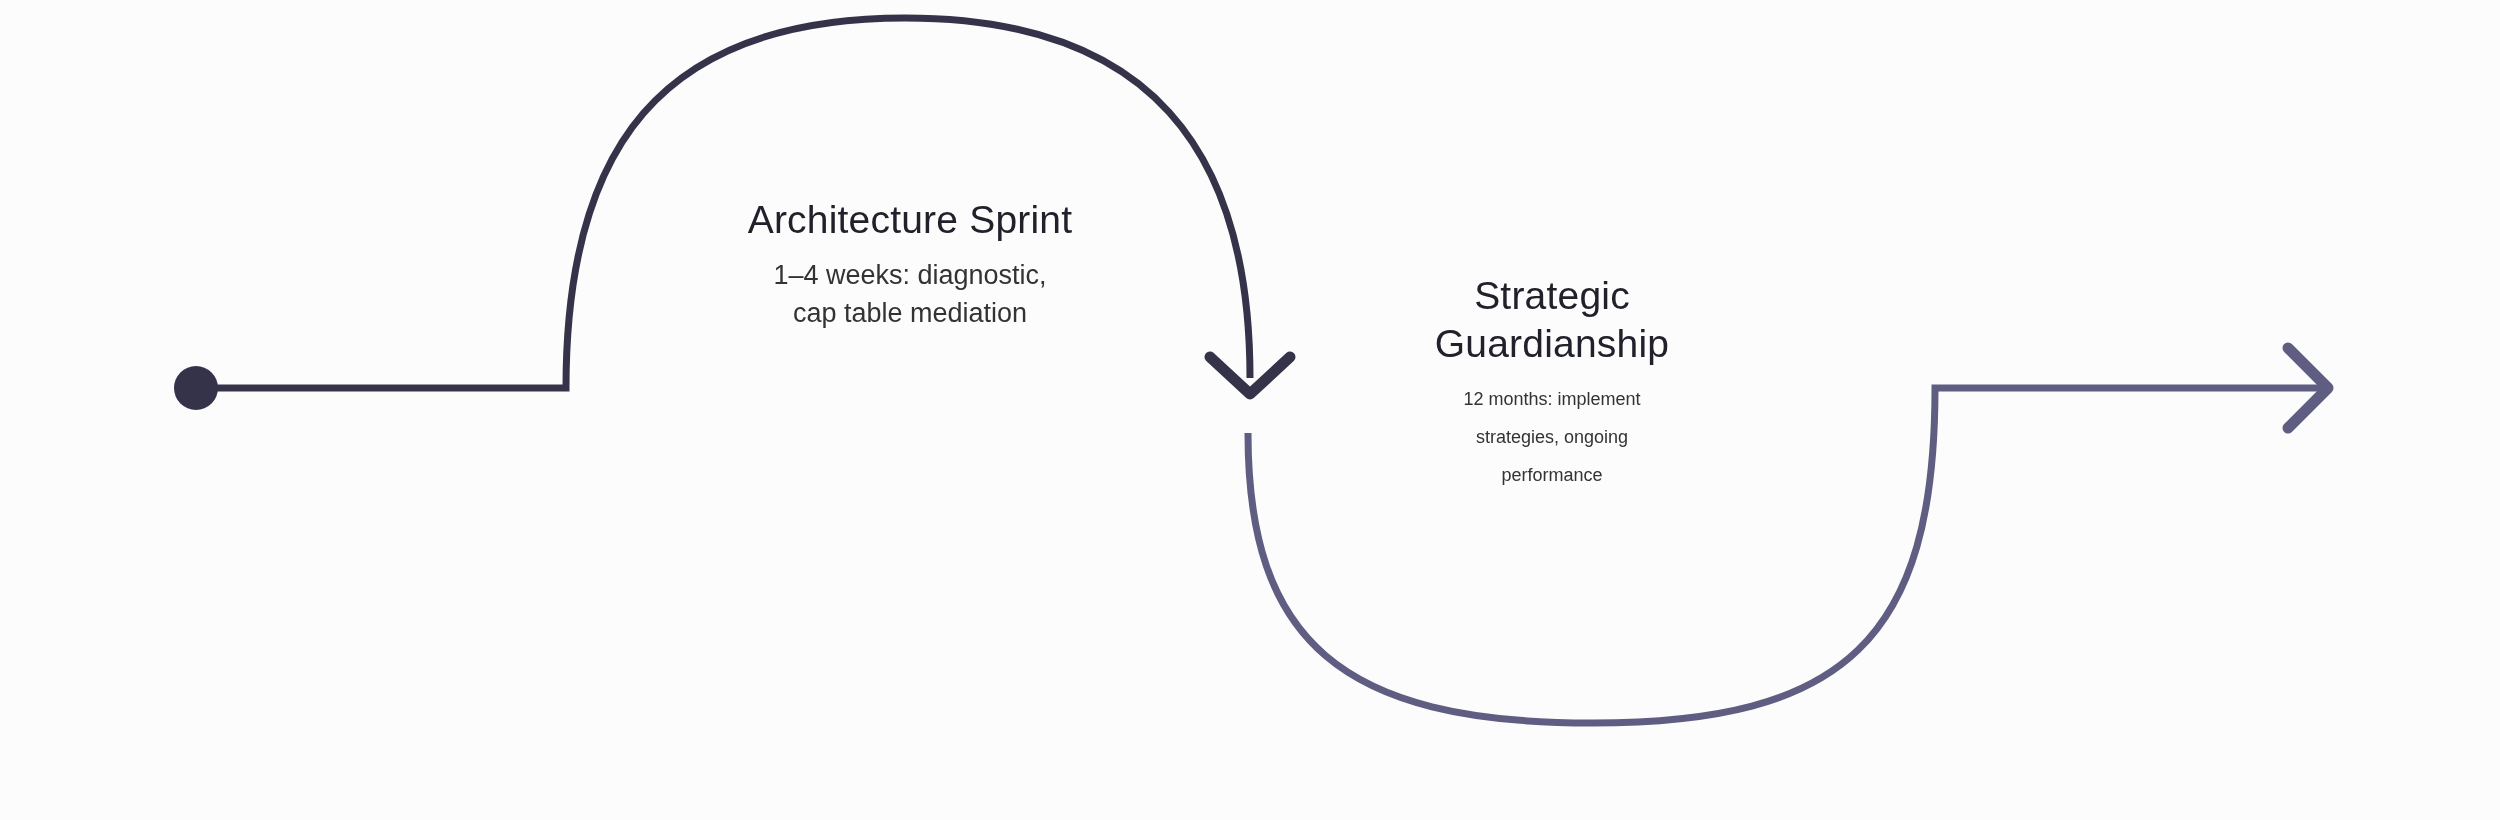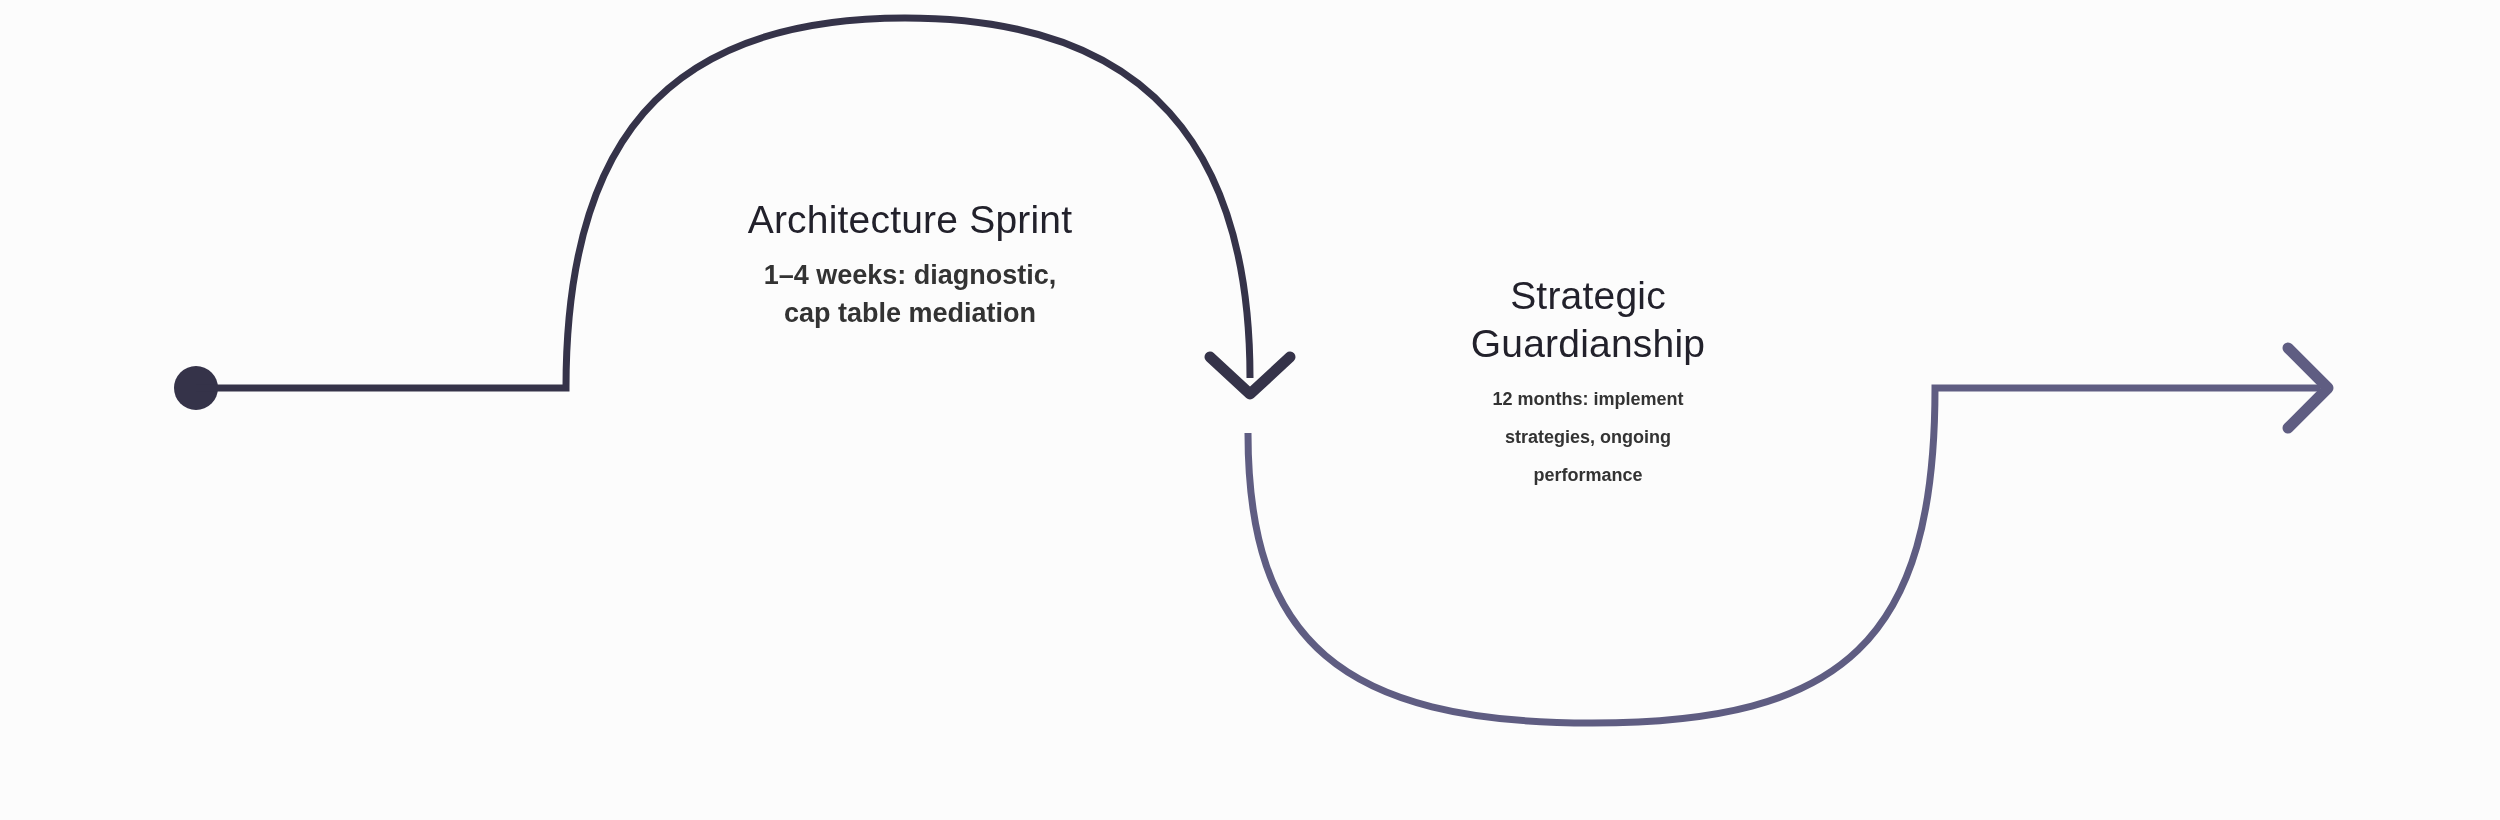--- a/index.html
+++ b/index.html
@@ -31,41 +31,41 @@
     position: absolute;
     text-align: center;
     pointer-events: none;
   }
   .stage-title {
     font-weight: 400;
     letter-spacing: 0.2px;
     white-space: pre-line;
   }
   .stage-subtitle {
-    font-weight: 700;
+    font-weight: 400;
     white-space: pre-line;
   }
   #label-stage-1 {
     left: 660px;
     top: 196px;
     width: 500px;
   }
   #label-stage-1 .stage-title {
     font-size: 39px;
     line-height: 48px;
     color: #22212b;
   }
   #label-stage-1 .stage-subtitle {
     font-size: 27px;
     line-height: 38px;
     color: #333333;
     margin-top: 12px;
   }
   #label-stage-2 {
-    left: 1348px;
+    left: 1312px;
     top: 272px;
     width: 480px;
   }
   #label-stage-2 .stage-title {
     font-size: 39px;
     line-height: 48px;
     color: #22212b;
   }
   #label-stage-2 .stage-subtitle {
     font-size: 18px;

